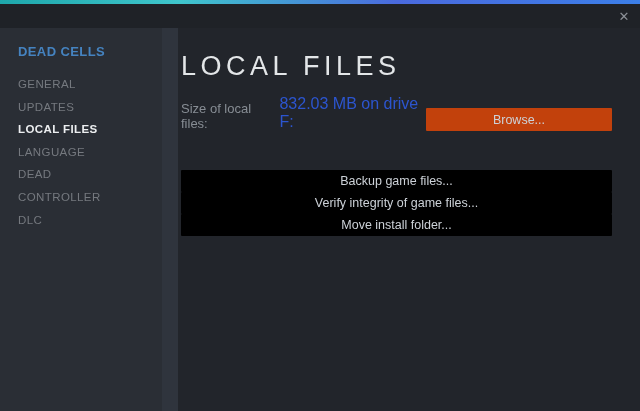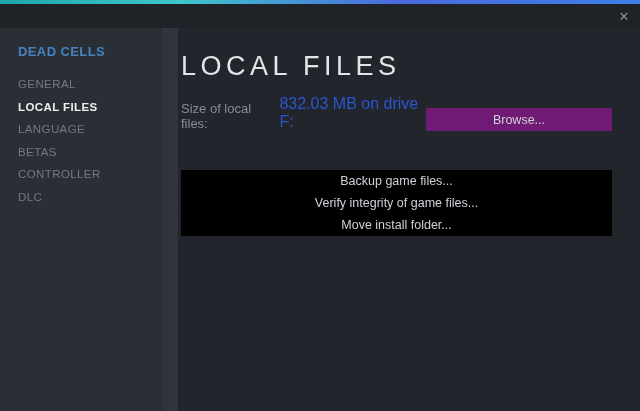--- a/index.html
+++ b/index.html
@@ -73,21 +73,21 @@
   .size-row {
     margin-top: 26px;
     height: 23px;
     display: flex; align-items: flex-end;
   }
   .size-label { color: #878d94; font-size: 13px; }
   .size-value { color: #2c55cf; font-size: 16px; margin-left: 5px; }
   .browse-btn {
     margin-left: auto;
     width: 200px; height: 23px;
-    background: #701a75;
+    background: #c2410c;
     border: none; border-radius: 1px;
     color: #cdd2d8; font-size: 12.5px;
     font-family: "Liberation Sans", sans-serif;
     display: flex; align-items: center; justify-content: center;
     cursor: pointer;
   }
   .action-btn {
     width: 100%; height: 22px;
     background: #000000;
     border: none; border-radius: 1px;
@@ -127,23 +127,24 @@
   <div class="titlebar">
     <div class="close-btn">✕</div>
   </div>
 
   <div class="main-row">
 
     <div class="sidebar">
       <div class="game-title">DEAD CELLS</div>
       <div class="nav">
         <div class="nav-item">GENERAL</div>
+        <div class="nav-item">UPDATES</div>
         <div class="nav-item active">LOCAL FILES</div>
         <div class="nav-item">LANGUAGE</div>
-        <div class="nav-item">BETAS</div>
+        <div class="nav-item">DEAD</div>
         <div class="nav-item">CONTROLLER</div>
         <div class="nav-item">DLC</div>
       </div>
     </div>
 
     <div class="scroll-strip"></div>
 
     <div class="content">
       <div class="page-title">LOCAL FILES</div>
 

